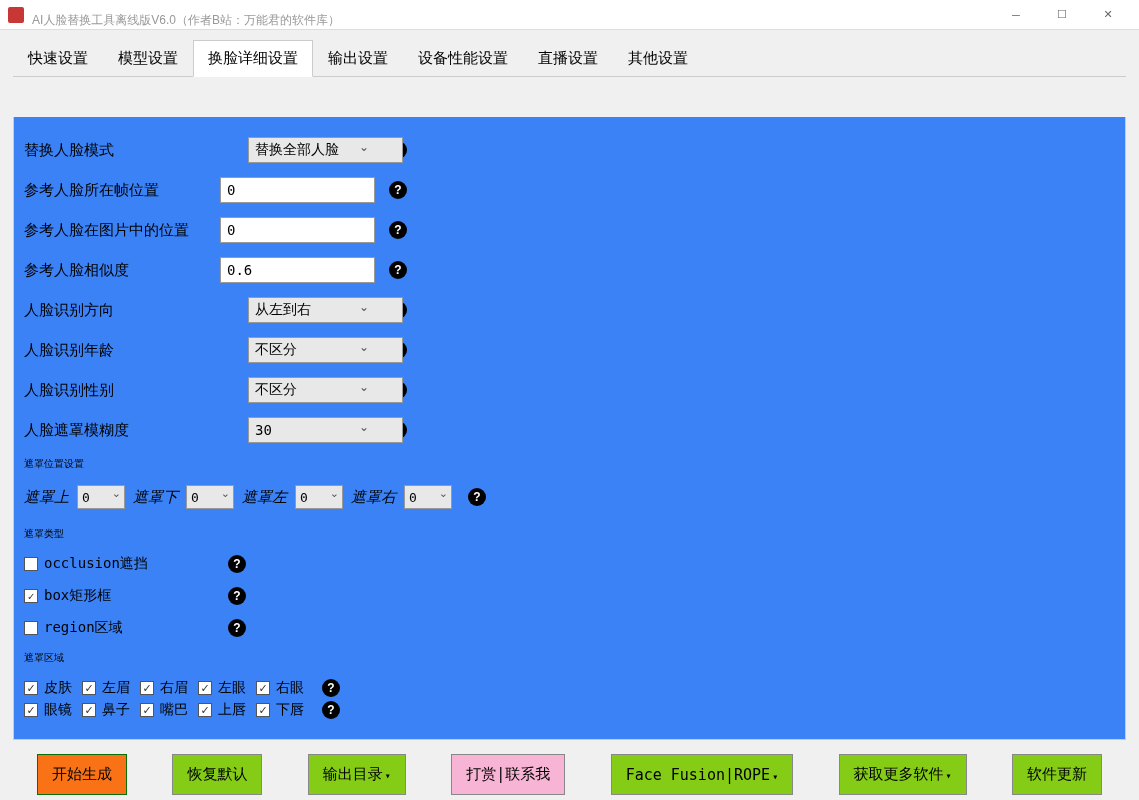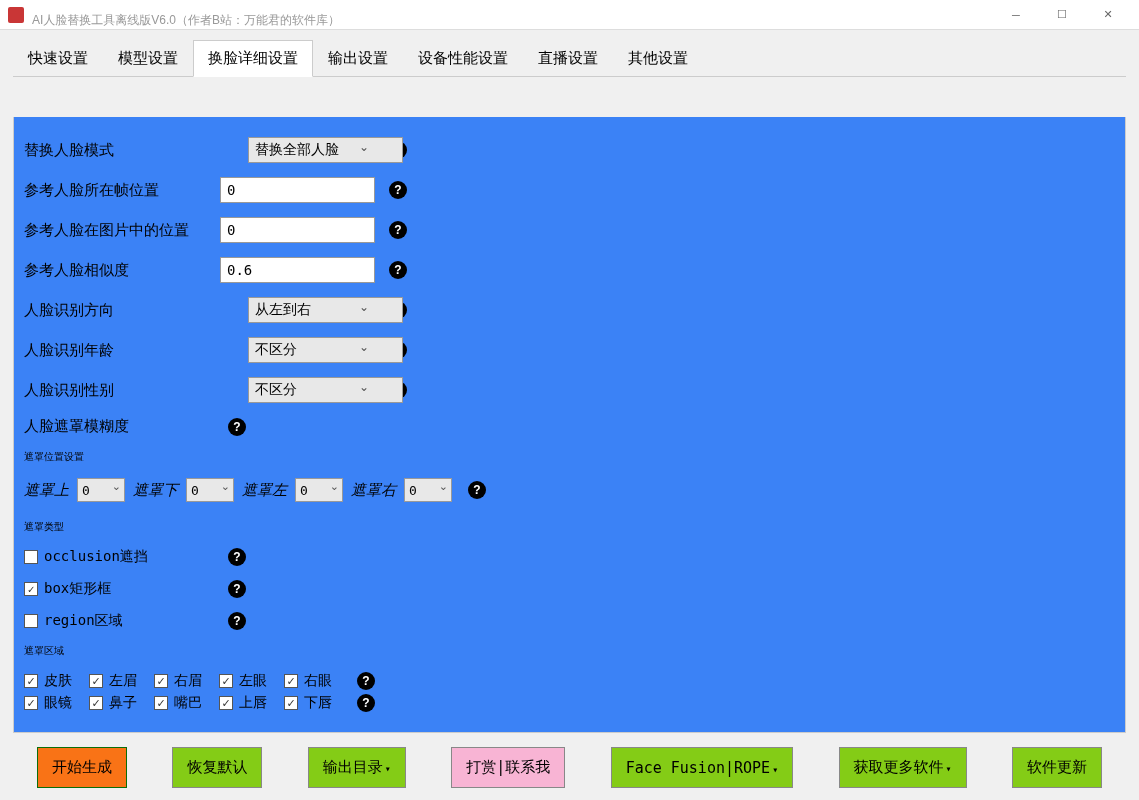--- a/index.html
+++ b/index.html
@@ -194,21 +194,21 @@
   align-items: center;
   justify-content: center;
   font-size: 11px;
   background: #fff;
 }
 .cb.checked::before { content: "✓"; color: #333; }
 .region-row {
   display: flex;
   align-items: flex-end;
   flex-wrap: wrap;
-  gap: 17px;
+  gap: 10px;
   margin-bottom: 4px;
 }
 .region-item {
   display: flex;
   align-items: center;
   font-size: 14px;
 }
 .button-bar {
   display: flex;
   justify-content: space-between;
@@ -290,20 +290,21 @@
       </div>
 
       <div class="form-row">
         <div class="form-label">人脸识别性别</div>
         <div class="select-wrapper"><input class="form-select" readonly="" value="不区分" style=""></div>
         <span class="help-icon">?</span>
       </div>
 
       <div class="form-row">
         <div class="form-label">人脸遮罩模糊度</div>
+        <div class="select-wrapper"><input class="form-select" readonly="" value="30" style=""></div>
         <span class="help-icon">?</span>
       </div>
 
       <div class="section-label">遮罩位置设置</div>
 
       <div class="mask-row">
         <span class="mask-label">遮罩上</span>
         <span class="mask-select-wrap"><input class="mask-select" readonly="" value="0" style=""></span>
         <span class="mask-label">遮罩下</span>
         <span class="mask-select-wrap"><input class="mask-select" readonly="" value="0" style=""></span>

